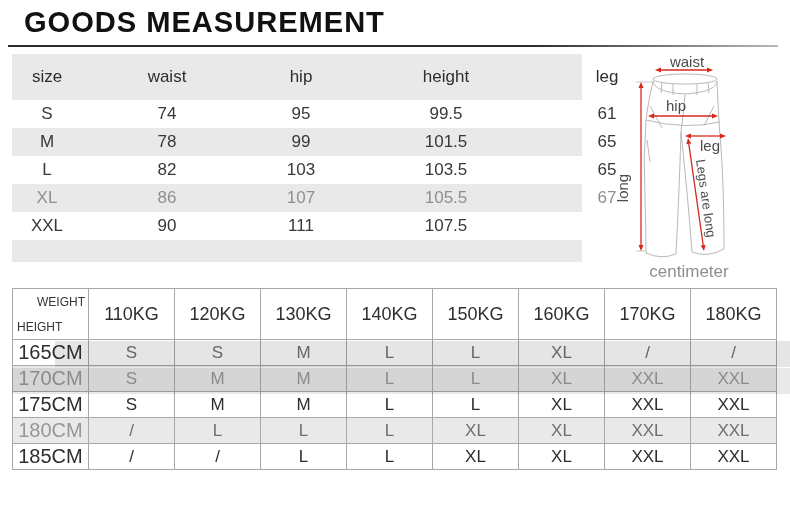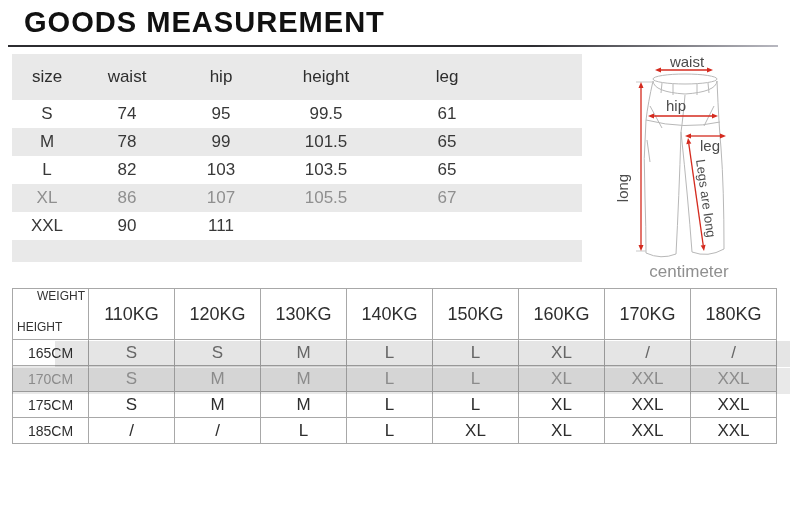--- a/index.html
+++ b/index.html
@@ -17,21 +17,21 @@
   }
   .title-rule{
     position:absolute;left:8px;top:45px;width:770px;height:2px;
     background:linear-gradient(to right,#2c2c30 0%,#2c2c30 68%,#b8b8c0 100%);
   }
   
   .size-table{position:absolute;left:12px;top:54px;width:570px;}
   .size-row{
     display:grid;grid-template-columns:70px 90px 98px 112px 130px;
     height:28px;align-items:center;text-align:center;
-    font-size:17px;color:#383838;padding-right:0;
+    font-size:17px;color:#383838;padding-right:0;gap:40px;
   }
   .size-row.header{height:46px;font-size:17px;color:#2e2e2e;background:#e9e9e9;}
   .size-row.shaded{background:#e9e9e9;}
   .size-row.dim{color:#8f8f8f;}
   .size-row .cell{width:100%;}
   .size-spacer-row{height:22px;background:#e9e9e9;width:570px;}
   
   .diagram{position:absolute;left:600px;top:48px;width:190px;height:242px;}
   .diagram svg{display:block;}
   .diag-label{font-size:15px;fill:#4c4c4c;}
@@ -45,28 +45,28 @@
   .fit-table td,.fit-table th{
     border:1px solid #a8a8a8;text-align:center;vertical-align:middle;
     padding:0;overflow:hidden;
   }
   .fit-table th{font-weight:normal;font-size:18px;color:#2e2e2e;background:#fff;height:50px;}
   .fit-table td{height:25px;}
   .fit-table tr.shaded td{background:#e9e9e9;}
   .fit-table .c-dark{color:#2e2e2e;}
   .fit-table .c-mid{color:#6f6f6f;}
   .fit-table .c-light{color:#979797;text-align:center;}
-  .fit-table td.rowlabel{font-size:14px;}
+  .fit-table td.rowlabel{font-size:20px;}
   
   .corner{
     position:relative;width:74px;
     background-image:linear-gradient(to bottom right,
       transparent 49.2%, #9a9a9a 49.2%, #9a9a9a 51.2%, transparent 51.2%);
   }
-  .corner .w{position:absolute;top:0;right:3px;font-size:12px;color:#333;}
+  .corner .w{position:absolute;top:6px;right:3px;font-size:12px;color:#333;}
   .corner .h{position:absolute;bottom:5px;left:4px;font-size:12px;color:#333;}
   
   .band{position:absolute;pointer-events:none;}
   .band-a{left:55px;top:341px;width:735px;height:26px;background:rgba(40,40,40,0.12);}
   .band-b{left:12px;top:368px;width:778px;height:26px;background:rgba(40,40,40,0.10);}
 </style>
 </head>
 <body>
 
 <div class="title">GOODS MEASUREMENT</div>
@@ -106,20 +106,21 @@
         <div class="cell">XL</div>
         <div class="cell">86</div>
         <div class="cell">107</div>
         <div class="cell">105.5</div>
         <div class="cell">67</div>
       </div>
       <div class="size-row">
         <div class="cell">XXL</div>
         <div class="cell">90</div>
         <div class="cell">111</div>
+        <div class="cell">107.5</div>
       </div>
     </div>
   <div class="size-spacer-row"></div>
 </div>
 
 <div class="diagram">
   <svg width="190" height="242" viewBox="0 0 190 242">
 
     <g stroke="#b8b8b8" stroke-width="1" fill="none">
       <ellipse cx="85" cy="31" rx="32" ry="5"></ellipse>
@@ -218,20 +219,31 @@
         <td class="rowlabel c-dark">175CM</td>
         <td class="c-dark">S</td>
         <td class="c-dark">M</td>
         <td class="c-dark">M</td>
         <td class="c-dark">L</td>
         <td class="c-dark">L</td>
         <td class="c-dark">XL</td>
         <td class="c-dark">XXL</td>
         <td class="c-dark">XXL</td>
       </tr>
+      <tr class="shaded">
+        <td class="rowlabel c-light">180CM</td>
+        <td class="c-mid">/</td>
+        <td class="c-mid">L</td>
+        <td class="c-mid">L</td>
+        <td class="c-mid">L</td>
+        <td class="c-mid">XL</td>
+        <td class="c-mid">XL</td>
+        <td class="c-mid">XXL</td>
+        <td class="c-mid">XXL</td>
+      </tr>
       <tr class="">
         <td class="rowlabel c-dark">185CM</td>
         <td class="c-dark">/</td>
         <td class="c-dark">/</td>
         <td class="c-dark">L</td>
         <td class="c-dark">L</td>
         <td class="c-dark">XL</td>
         <td class="c-dark">XL</td>
         <td class="c-dark">XXL</td>
         <td class="c-dark">XXL</td>

